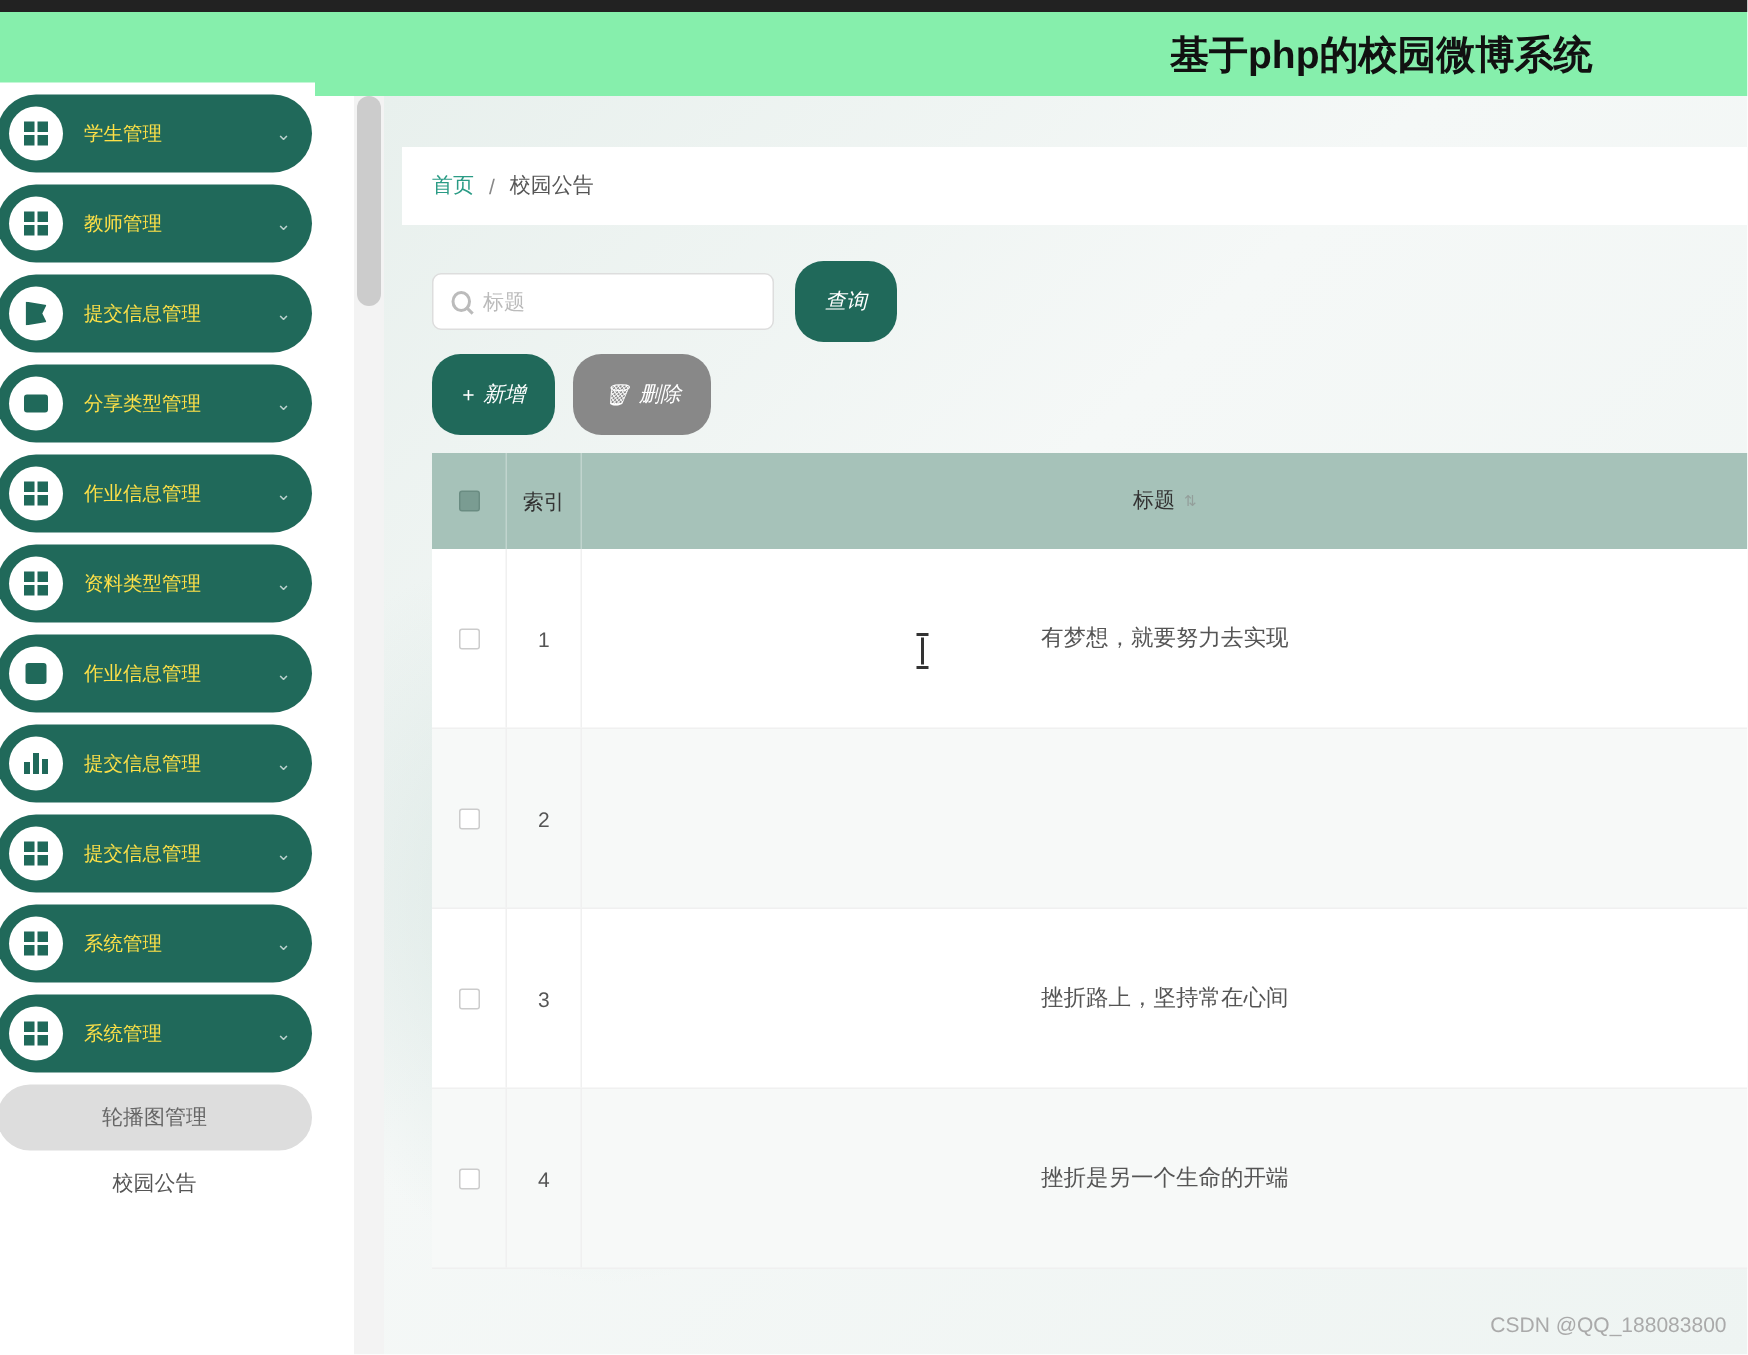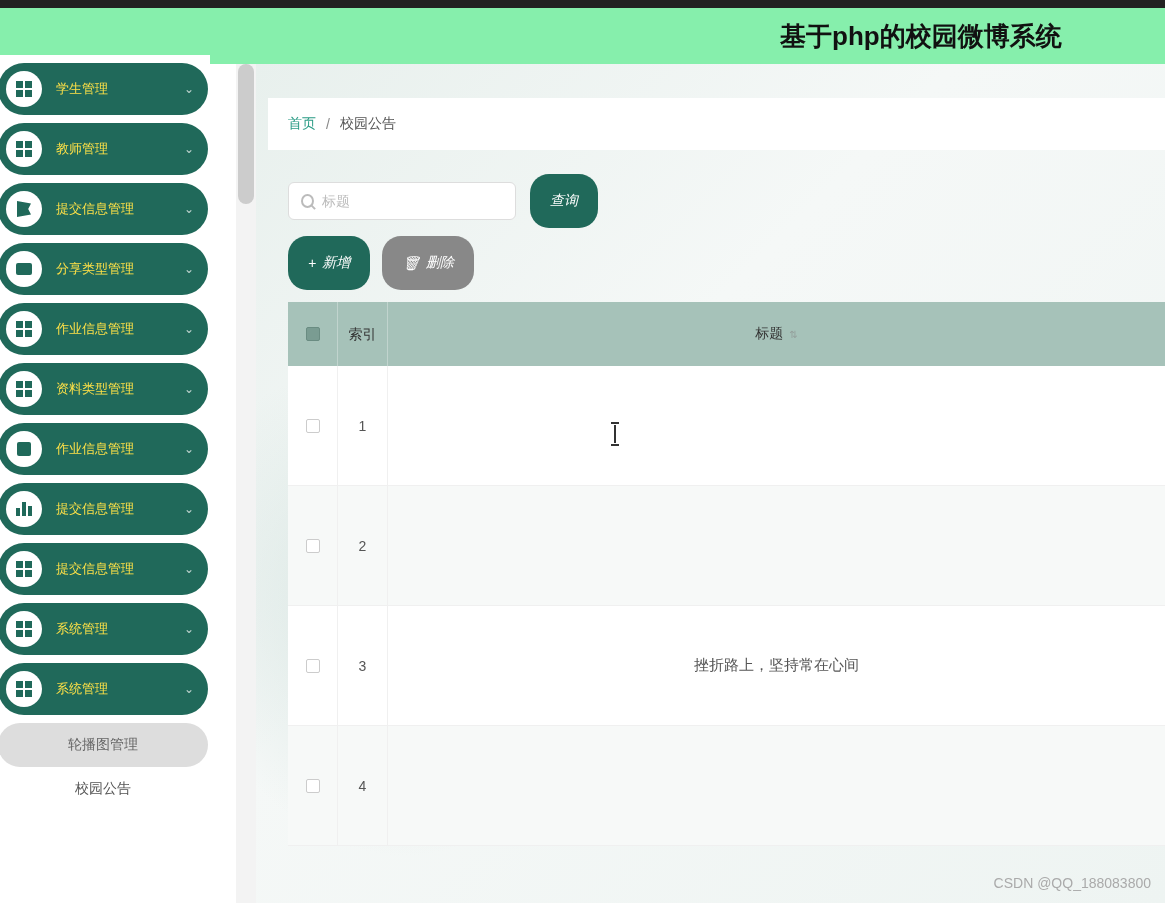--- a/index.html
+++ b/index.html
@@ -243,39 +243,41 @@
         <span>标题</span>
         <span class="sort-icon">⇅</span>
       </div>
     </div>
     <div class="tbody">
       <div class="trow">
         <div class="td-check">
             <div class="checkbox"></div>
           </div>
         <div class="td-index">1</div>
+        <div class="td-title">有梦想，就要努力去实现</div>
       </div>
       <div class="trow">
         <div class="td-check">
             <div class="checkbox"></div>
           </div>
         <div class="td-index">2</div>
       </div>
       <div class="trow">
         <div class="td-check">
             <div class="checkbox"></div>
           </div>
         <div class="td-index">3</div>
         <div class="td-title">挫折路上，坚持常在心间</div>
       </div>
       <div class="trow">
         <div class="td-check">
             <div class="checkbox"></div>
           </div>
         <div class="td-index">4</div>
+        <div class="td-title">挫折是另一个生命的开端</div>
       </div>
     </div>
   </div>
 </div>
 
 <div class="cursor"></div>
 
 <div class="watermark">CSDN @QQ_188083800</div>
 
 </body></html>

